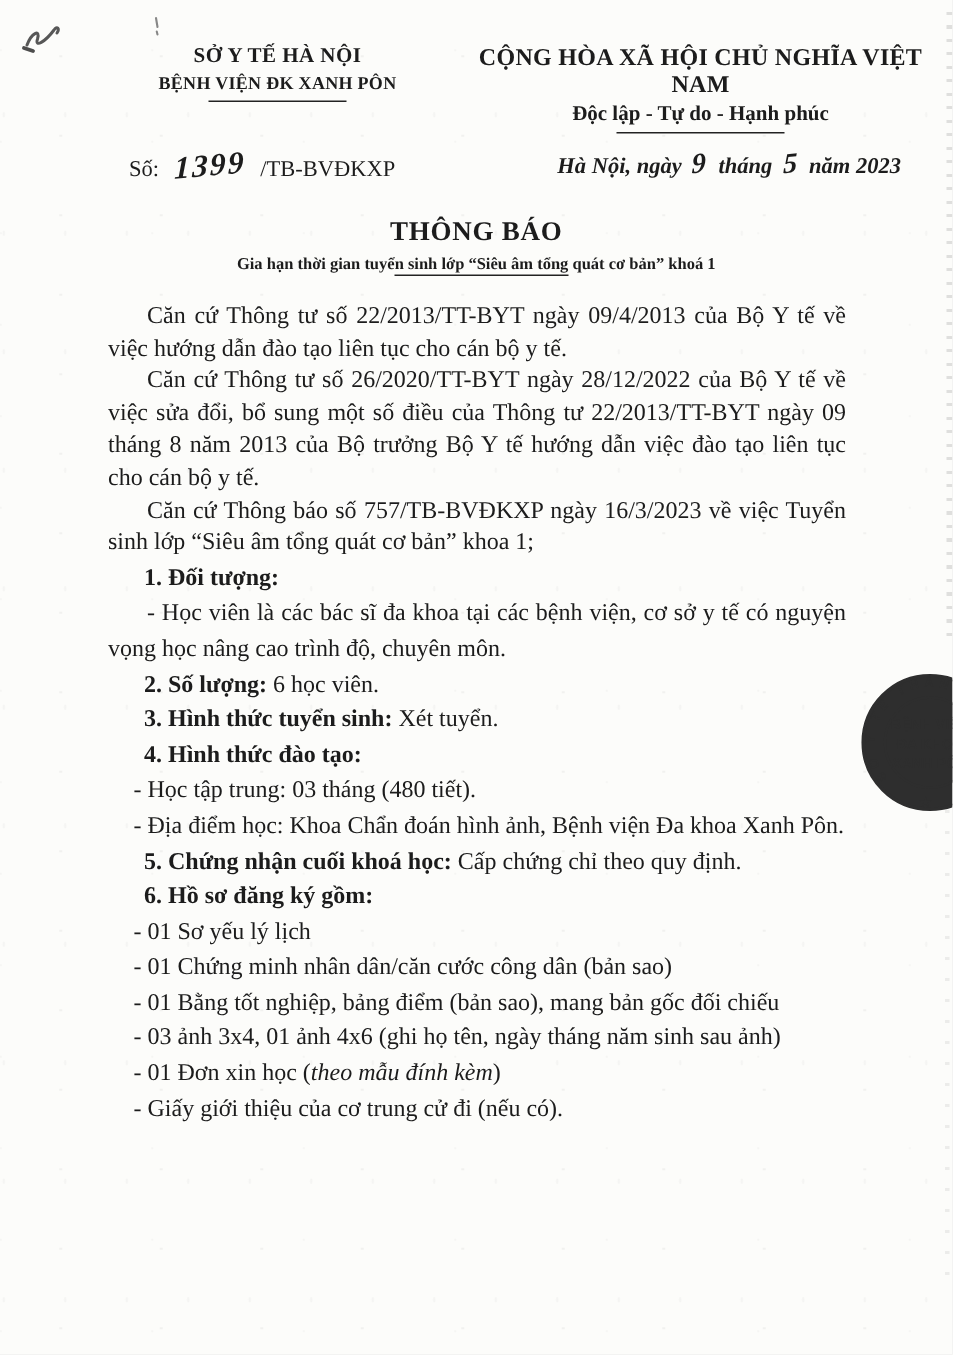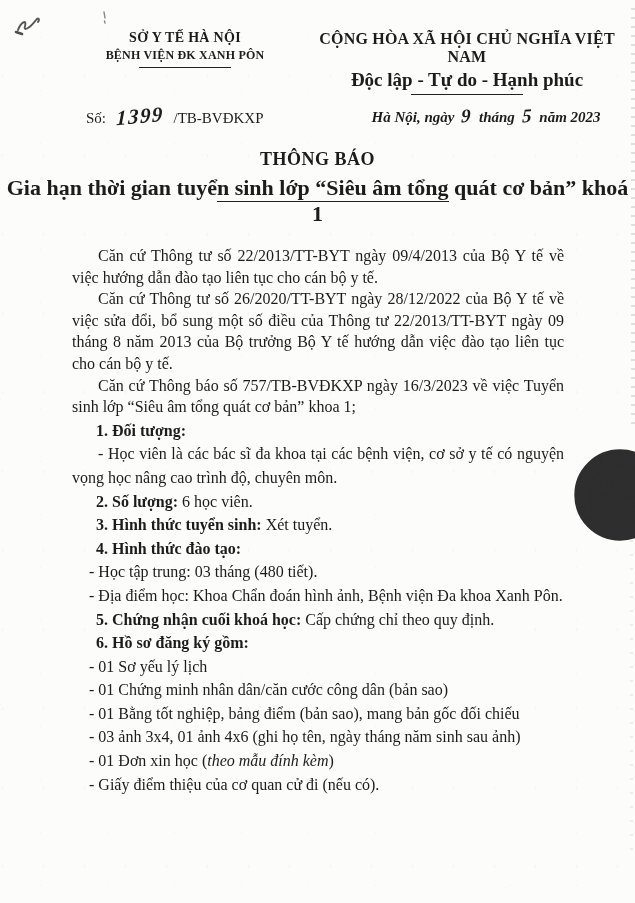--- a/index.html
+++ b/index.html
@@ -18,37 +18,37 @@
     font-family:"Liberation Serif","DejaVu Serif",serif;
     color:#1c1c1c;
   }
   .header{display:flex;padding-top:30px;}
   .hcol-left{width:258px;margin-left:56px;text-align:center;}
   .hcol-right{width:306px;margin-left:0;text-align:center;}
   .h-line1-left{font-size:14px;font-weight:bold;letter-spacing:0.3px;}
   .h-line2-left{font-size:12px;font-weight:bold;margin-top:2px;letter-spacing:0.2px;}
   .h-rule-left{width:92px;border-bottom:1.6px solid #222;margin:4px auto 0;}
   .h-line1-right{font-size:16px;font-weight:bold;letter-spacing:0.2px;}
-  .h-line2-right{font-size:19px;font-weight:bold;margin-top:3px;}
+  .h-line2-right{font-size:14px;font-weight:bold;margin-top:3px;}
   .h-rule-right{width:112px;border-bottom:1.6px solid #222;margin:3px auto 0;}
   .meta-row{display:flex;margin-top:14px;}
   .doc-number{width:258px;margin-left:56px;text-align:left;padding-left:30px;font-size:15px;white-space:nowrap;}
   .dateline{width:306px;text-align:center;font-size:15px;font-style:italic;font-weight:bold;white-space:nowrap;}
   .hand{
     display:inline-block;
     font-style:italic;font-weight:600;
     font-size:21px;line-height:14px;
     letter-spacing:1.5px;
     transform:rotate(-5deg) skewX(-6deg);
     margin:0 6px;
   }
   .hand-sm{font-size:19px;margin:0 3px;}
   .title-block{text-align:center;margin-top:22px;}
   .doc-title{font-size:18px;font-weight:bold;letter-spacing:0.5px;}
-  .doc-subtitle{font-size:22px;font-weight:bold;margin-top:5px;}
+  .doc-subtitle{font-size:11px;font-weight:bold;margin-top:5px;}
   .u-part{border-bottom:1.9px solid #222;padding-bottom:1px;}
   .content{width:492px;margin:18px 0 0 72px;text-align:justify;font-size:16px;}
   .intro p{margin:0;line-height:21.6px;text-indent:26px;}
   .list{margin-top:1px;}
   .list p{margin:0;line-height:23.6px;}
   .num-heading{padding-left:24px;font-weight:bold;}
   .num-line{padding-left:24px;}
   .num-line b{font-weight:bold;}
   .dash{padding-left:17px;}
   .hang{text-indent:26px;}
@@ -131,21 +131,21 @@
       <p class="num-heading">4. Hình thức đào tạo:</p>
       <p class="dash">- Học tập trung: 03 tháng (480 tiết).</p>
       <p class="dash">- Địa điểm học: Khoa Chẩn đoán hình ảnh, Bệnh viện Đa khoa Xanh Pôn.</p>
       <p class="num-line"><b>5. Chứng nhận cuối khoá học:</b><span> Cấp chứng chỉ theo quy định.</span></p>
       <p class="num-heading">6. Hồ sơ đăng ký gồm:</p>
       <p class="dash">- 01 Sơ yếu lý lịch</p>
       <p class="dash">- 01 Chứng minh nhân dân/căn cước công dân (bản sao)</p>
       <p class="dash">- 01 Bằng tốt nghiệp, bảng điểm (bản sao), mang bản gốc đối chiếu</p>
       <p class="dash">- 03 ảnh 3x4, 01 ảnh 4x6 (ghi họ tên, ngày tháng năm sinh sau ảnh)</p>
       <p class="dash"><span>- 01 Đơn xin học (</span><span class="it">theo mẫu đính kèm</span><span>)</span></p>
-      <p class="dash">- Giấy điểm thiệu của cơ quan cử đi (nếu có).</p>
+      <p class="dash">- Giấy giới thiệu của cơ trung cử đi (nếu có).</p>
     </div>
   </div>
 
   <svg class="stamp" viewBox="0 0 130 120">
     <circle cx="67" cy="57" r="44.5" fill="none" stroke="#2e2e2e" stroke-width="2.4"></circle>
     <circle cx="67" cy="57" r="30" fill="none" stroke="#2e2e2e" stroke-width="1.6"></circle>
     <defs>
       <path id="ringPath" d="M 38.7 80.8 A 37 37 0 1 1 103.4 63.4" fill="none"></path>
     </defs>
     <text font-family="Liberation Sans, DejaVu Sans, sans-serif" font-size="8.6" font-weight="bold" letter-spacing="3.2">

